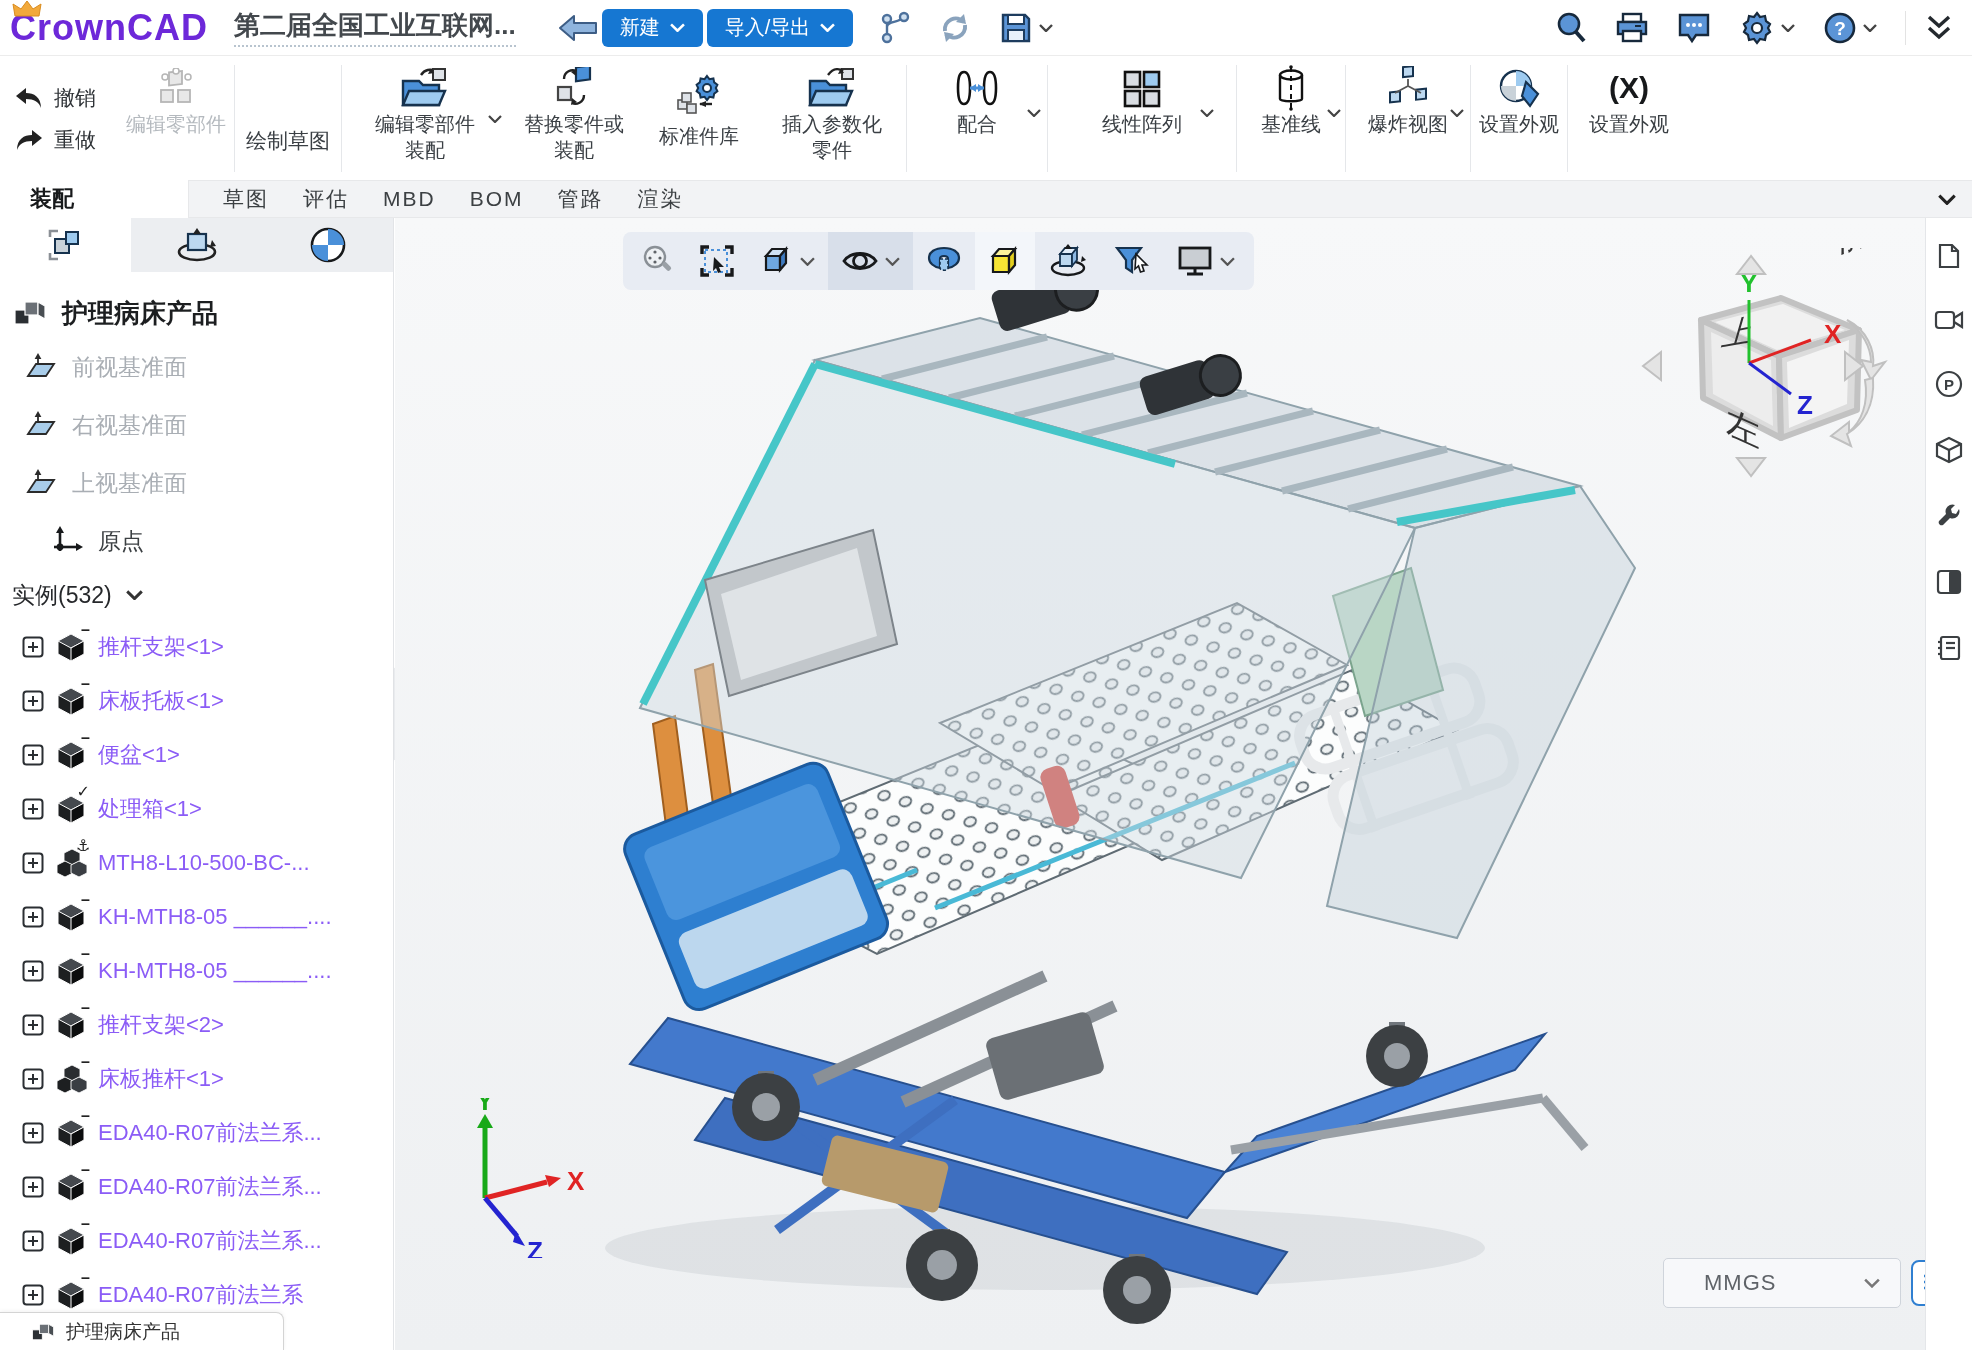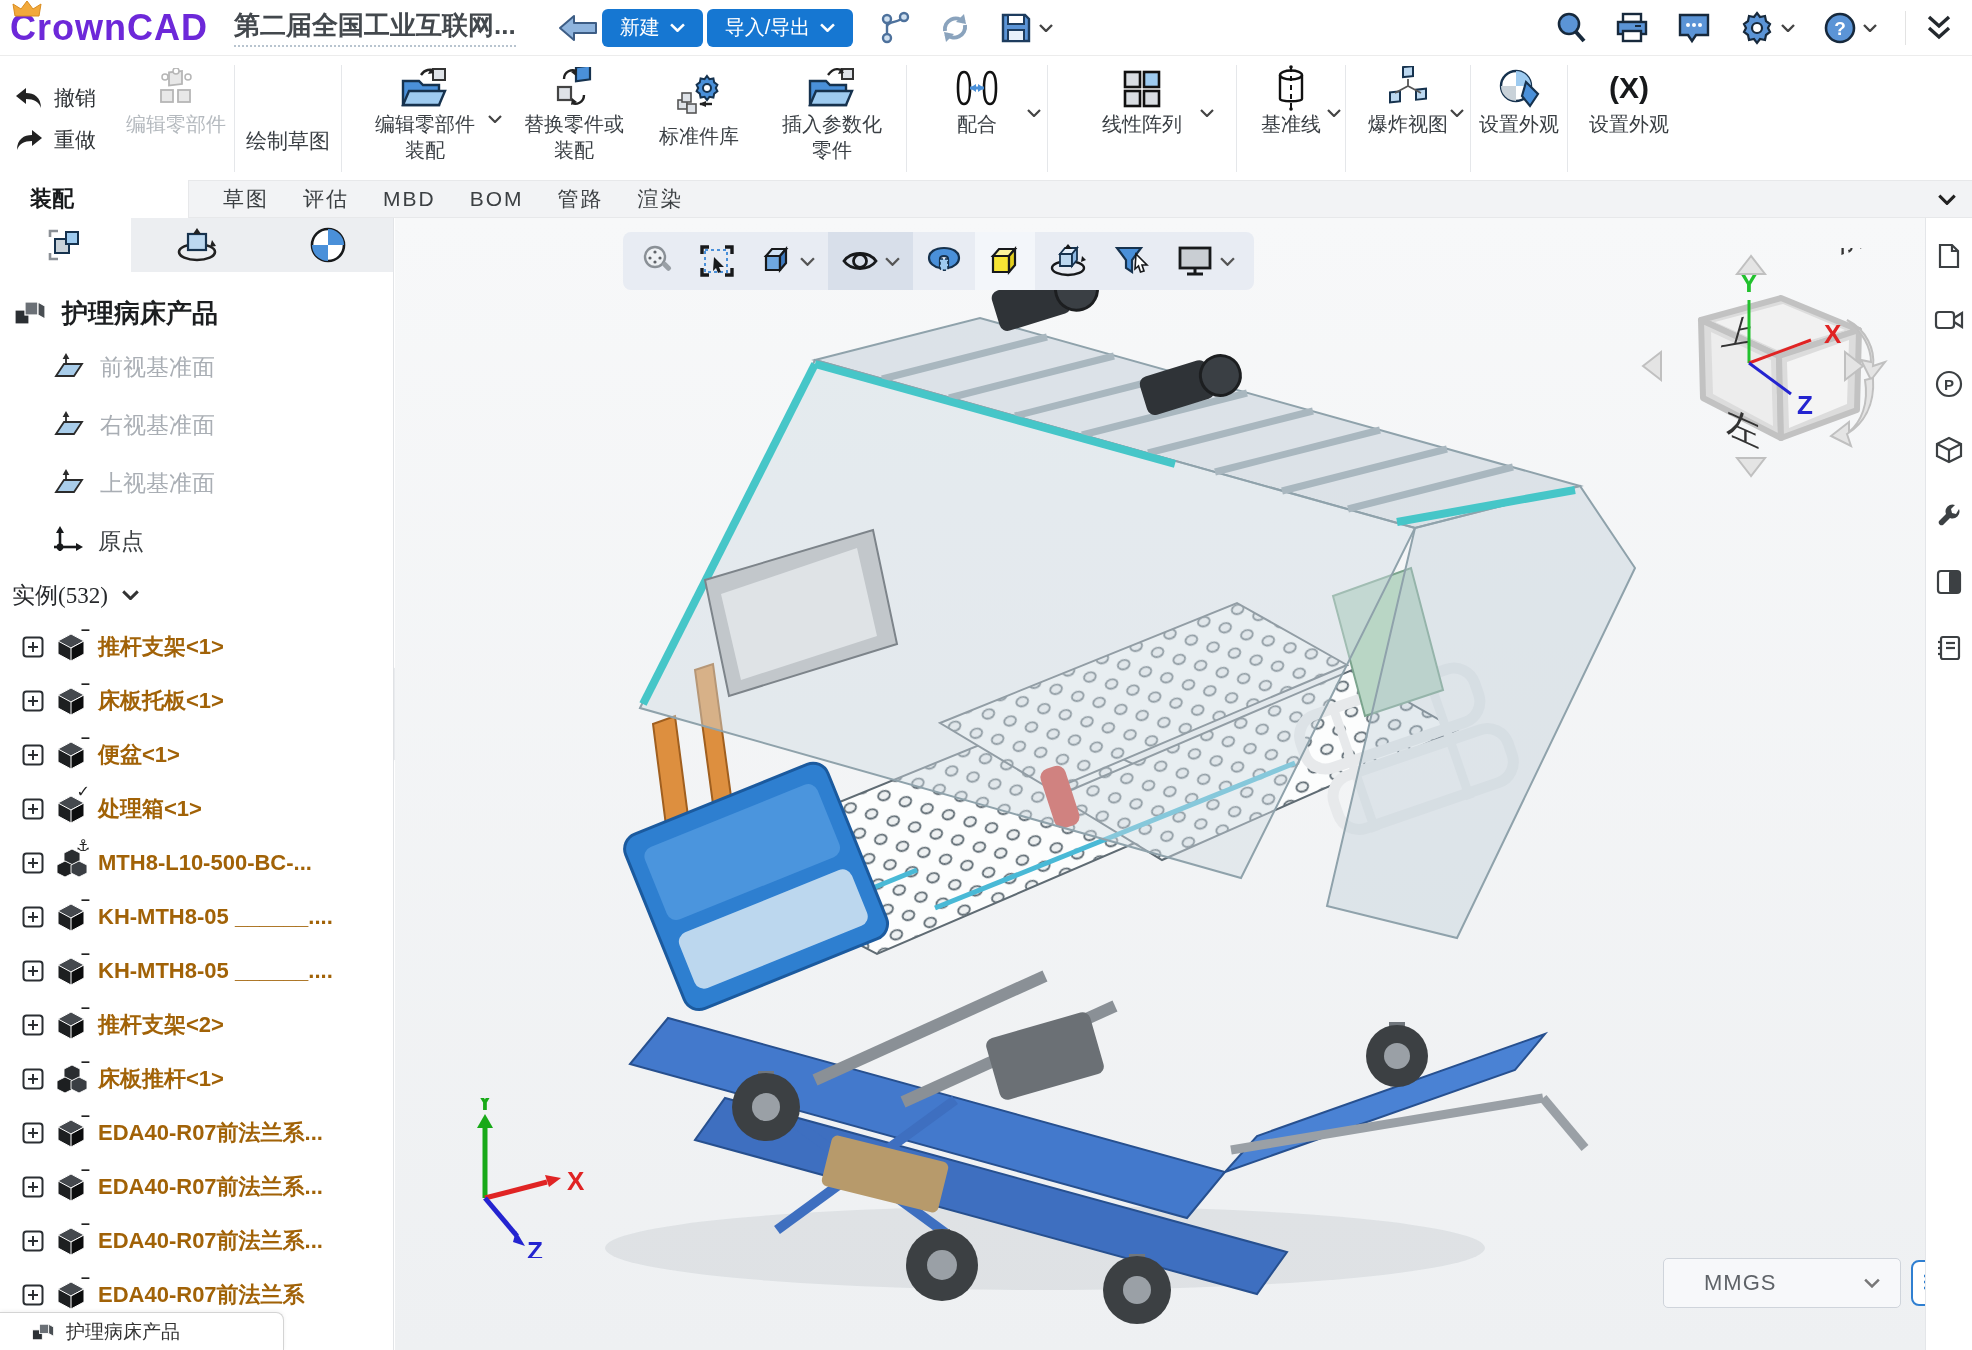--- a/index.html
+++ b/index.html
@@ -51,26 +51,26 @@
 
   
   .sidepanel { position:absolute; left:0; top:218px; width:394px; height:1132px; background:#fff;
                border-right:1px solid #e2e4e7; }
   .panel-tabs { display:flex; height:54px; background:#eceef1; }
   .ptab { flex:1; display:flex; align-items:center; justify-content:center; cursor:pointer; }
   .ptab.active { background:#fff; }
   .tree { padding-top:16px; }
   .trow-root { display:flex; align-items:center; height:50px; padding-left:12px; gap:14px; }
   .root-lbl { font-size:26px; font-weight:bold; color:#1c1e20; }
-  .trow-plane { display:flex; align-items:center; height:58px; padding-left:52px; gap:14px; color:#a9aeb4; font-size:23px; cursor:pointer; }
+  .trow-plane { display:flex; align-items:center; height:58px; padding-left:24px; gap:14px; color:#a9aeb4; font-size:23px; cursor:pointer; }
   .trow-origin { display:flex; align-items:center; height:58px; padding-left:50px; gap:14px; color:#3c4043; font-size:23px; cursor:pointer; }
-  .trow-section { display:flex; align-items:center; height:50px; padding-left:12px; gap:14px; font-size:23px; color:#26282b; cursor:pointer;font-family:Liberation Serif, serif; }
+  .trow-section { display:flex; align-items:center; height:50px; padding-left:12px; gap:14px; font-size:23px; color:#26282b; cursor:pointer; }
   .trow-section .chev { width:17px; height:10px; color:#333; }
   .trow { display:flex; align-items:center; height:54px; padding-left:22px; gap:12px; cursor:pointer; }
-  .trow .lbl { font-size:22px; color:#a16207; white-space:nowrap;font-weight:bold; }
+  .trow .lbl { font-size:22px; color:#8b5cf6; white-space:nowrap; }
   .plus { width:22px; height:22px; flex:0 0 22px; }
   .cicon { position:relative; width:30px; height:30px; flex:0 0 30px; }
   .cicon .badge { position:absolute; top:-10px; right:-4px; font-size:16px; font-weight:bold; color:#222; line-height:1; }
   .trow .ic-asm { display:none; }
   .trow.assembly .ic-asm { display:block; }
 
   .collapse-handle { position:absolute; left:394px; top:668px; width:34px; height:92px;
                      background:#e9ebee; border-radius:0 46px 46px 0; display:flex; align-items:center;
                      justify-content:center; font-size:28px; color:#4a4f55; cursor:pointer;
                      box-shadow:1px 0 3px rgba(0,0,0,.08); }

